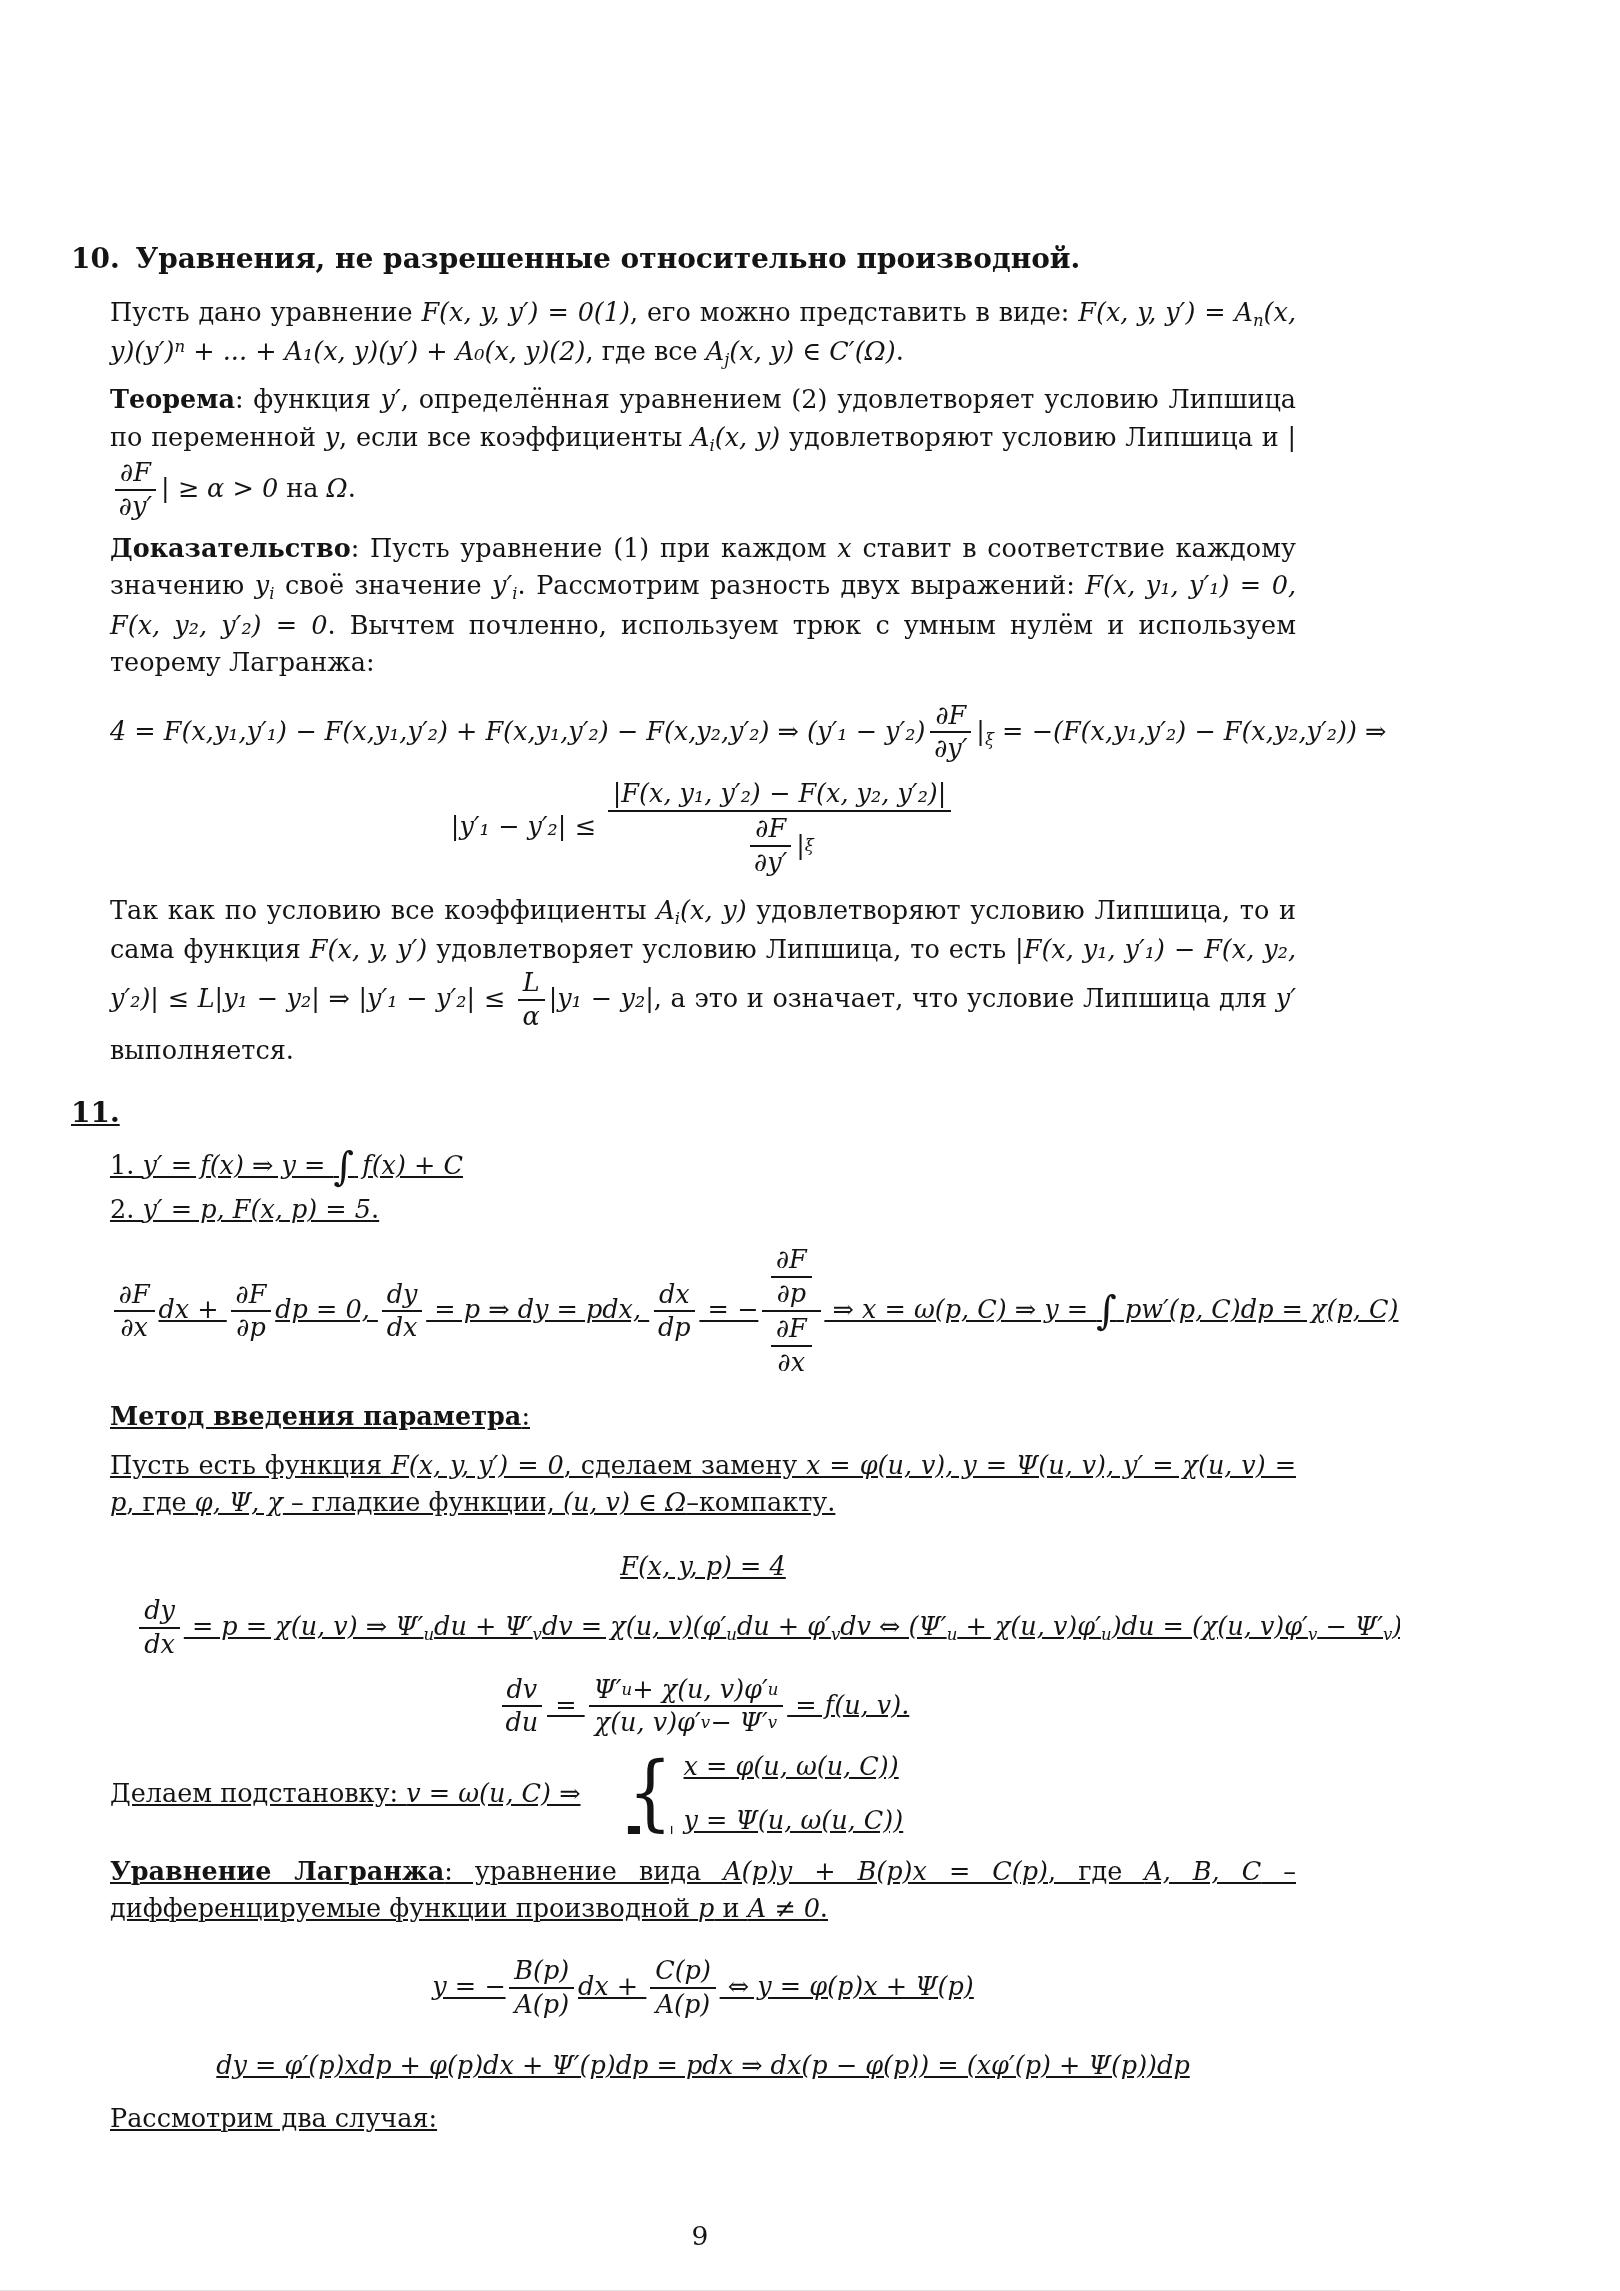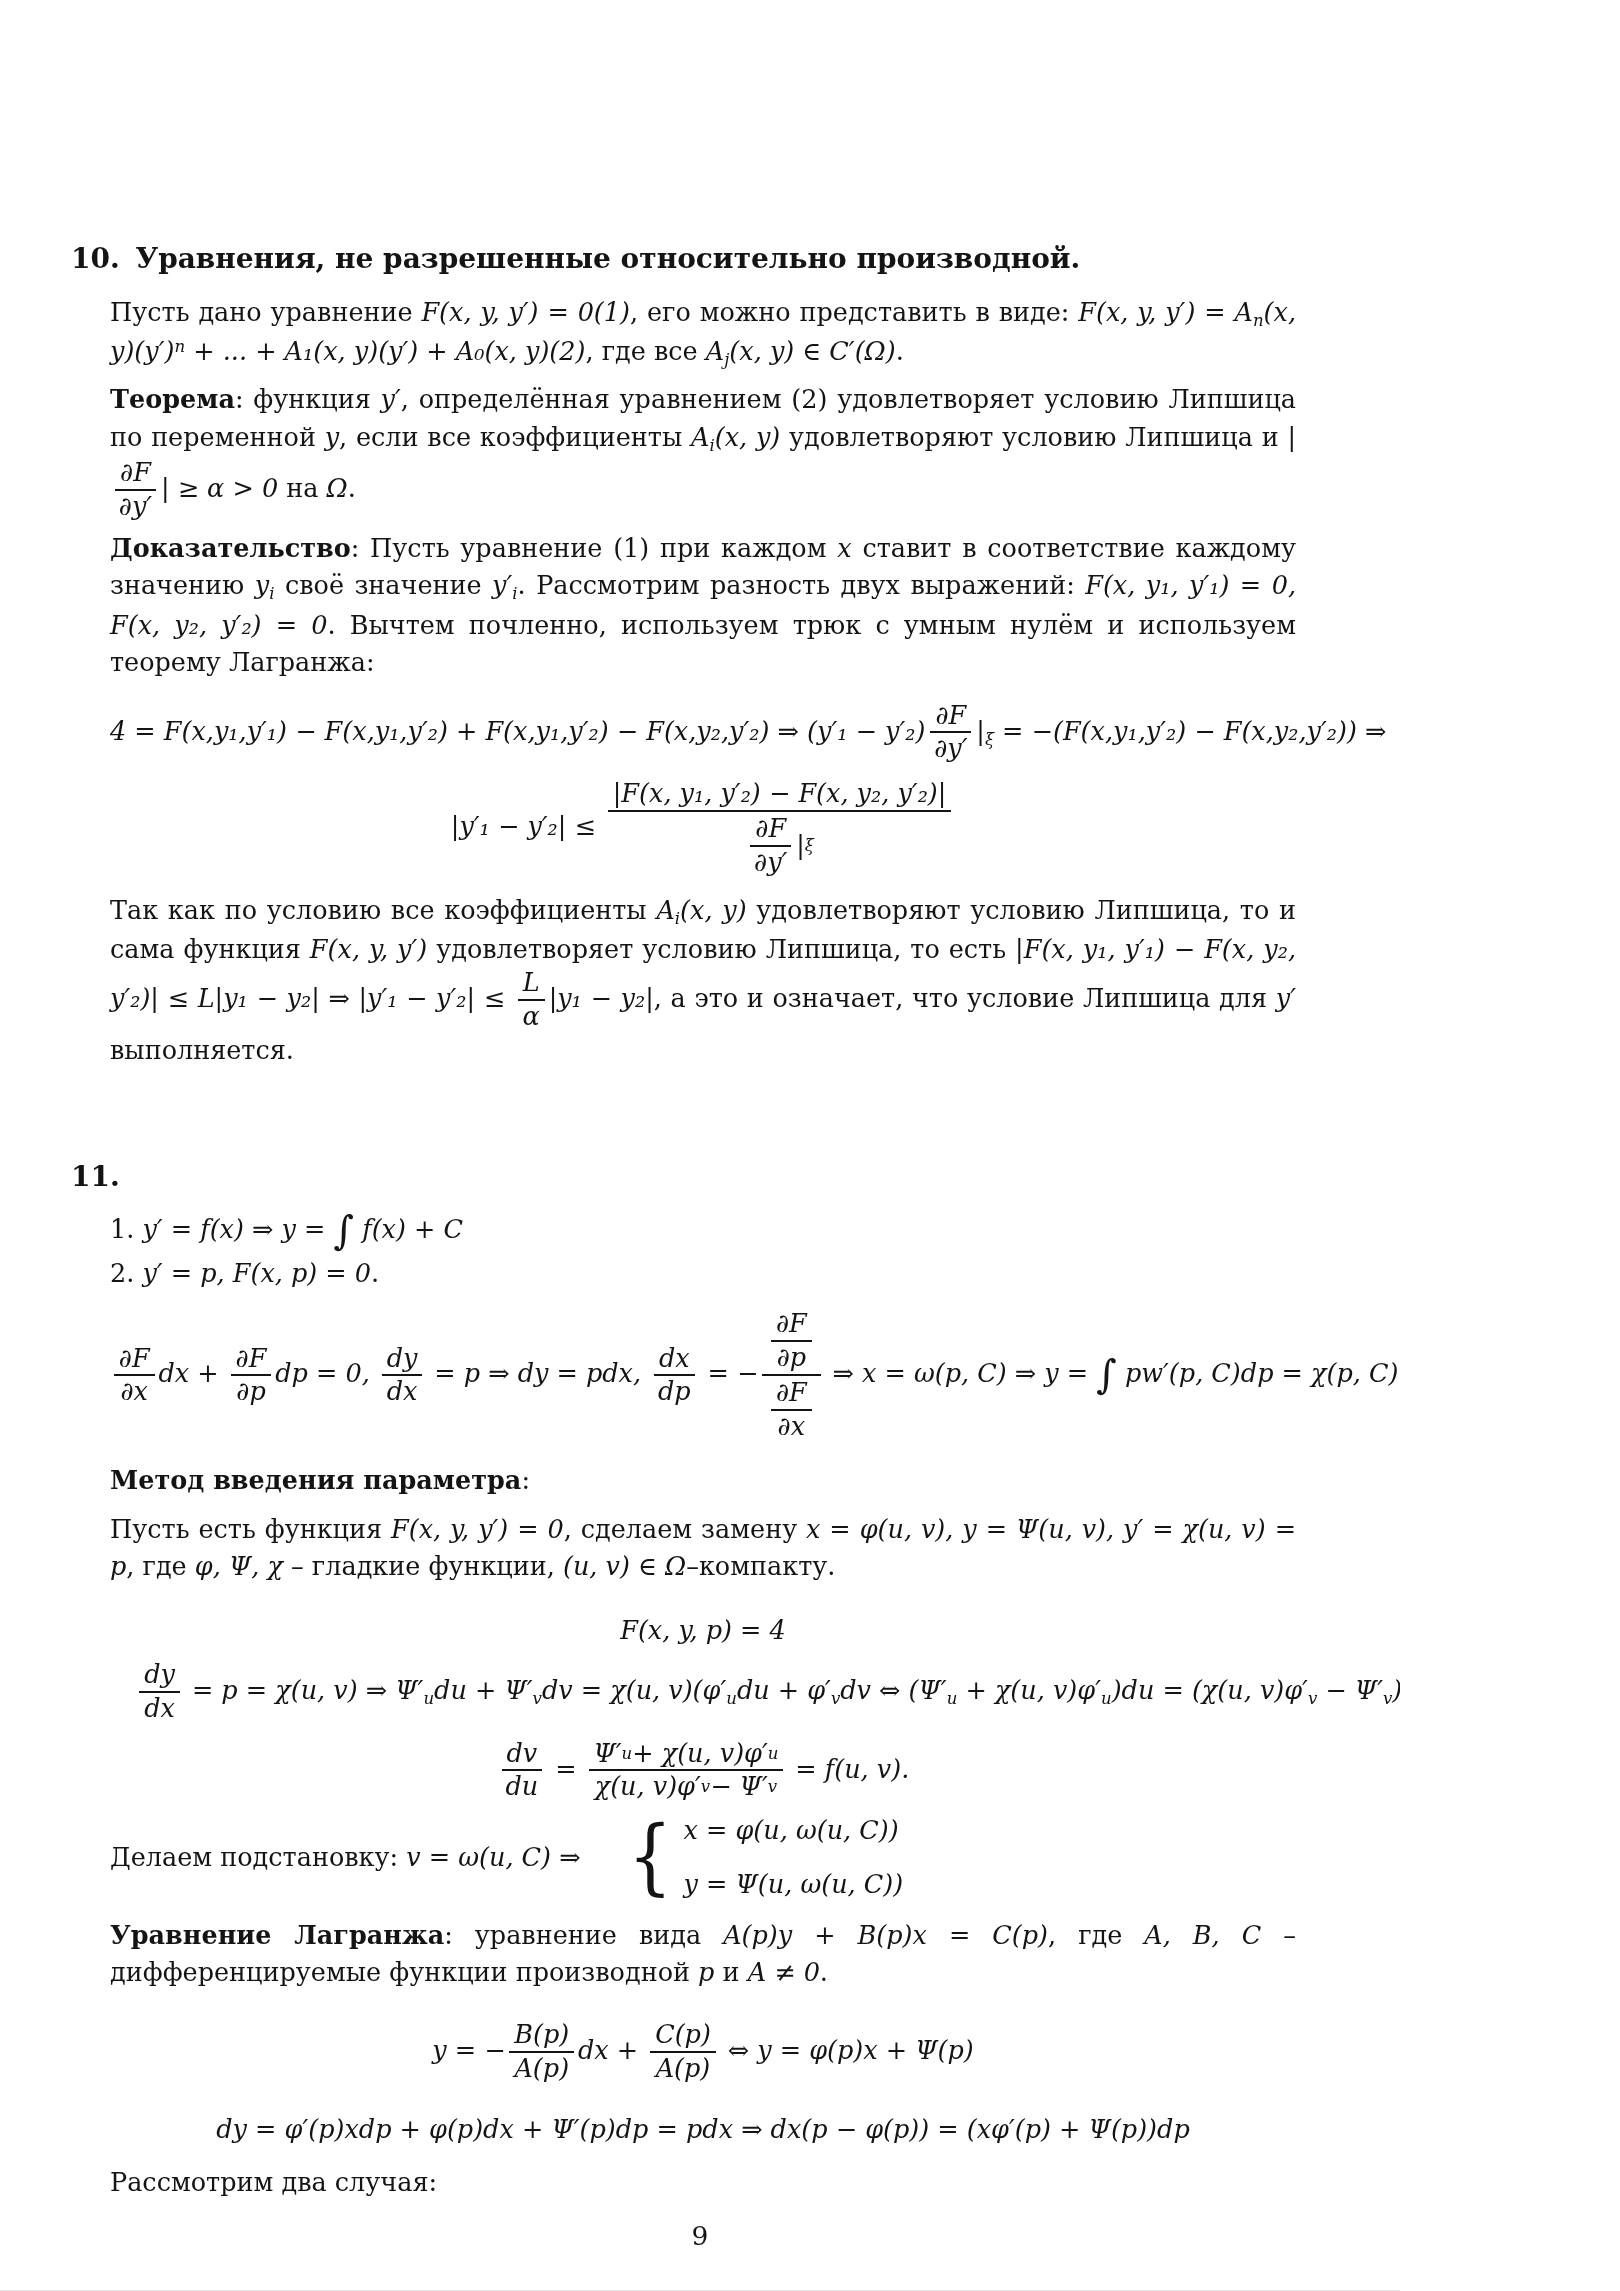--- a/index.html
+++ b/index.html
@@ -10,21 +10,21 @@
     box-sizing:border-box;
     padding:241px 104px 0 110px;
     background:#ffffff;
     color:#141414;
     font-family:"DejaVu Serif","DejaVu Sans",serif;
     font-size:25.5px;
     overflow:hidden;
     border-bottom:2.9px solid #e3e3e3;
   }
   .sec{display:block;}
-  .sec-second{margin-top:90px;}
+  .sec-second{margin-top:26px;text-decoration:underline;}
   .sec-head{
     display:flex;align-items:baseline;
     margin:0 0 17.6px -39px;
     font-weight:bold;font-size:28px;line-height:1.25;
   }
   .sec-num{flex:none;margin-right:15.7px;}
   p.body{
     margin:0 0 8.8px 0;
     text-align:justify;
     line-height:1.46;
@@ -127,21 +127,21 @@
             <span class="m">α</span>
           </span>
         </span><span class="m">|y₁ − y₂|</span><span>, а это и означает, что условие Липшица для </span><span class="m">y′</span><span> выполняется.</span></p>
   </section>
 
   <section class="sec sec-second">
     <div class="sec-head">
       <span class="sec-num">11.</span>
     </div>
     <p class="body list-line"><span>1. </span><span class="m">y′ = f(x) ⇒ y = </span><span class="m big">∫</span><span class="m"> f(x) + C</span></p>
-    <p class="body list-line"><span>2. </span><span class="m">y′ = p, F(x, p) = 0</span><span>.</span></p>
+    <p class="body list-line"><span>2. </span><span class="m">y′ = p, F(x, p) = 5</span><span>.</span></p>
     <div class="eq eq-param"><span class="frac">
           <span class="fn">
             <span class="m">∂F</span>
           </span>
           <span class="fd">
             <span class="m">∂x</span>
           </span>
         </span><span class="m">dx + </span><span class="frac">
           <span class="fn">
             <span class="m">∂F</span>

